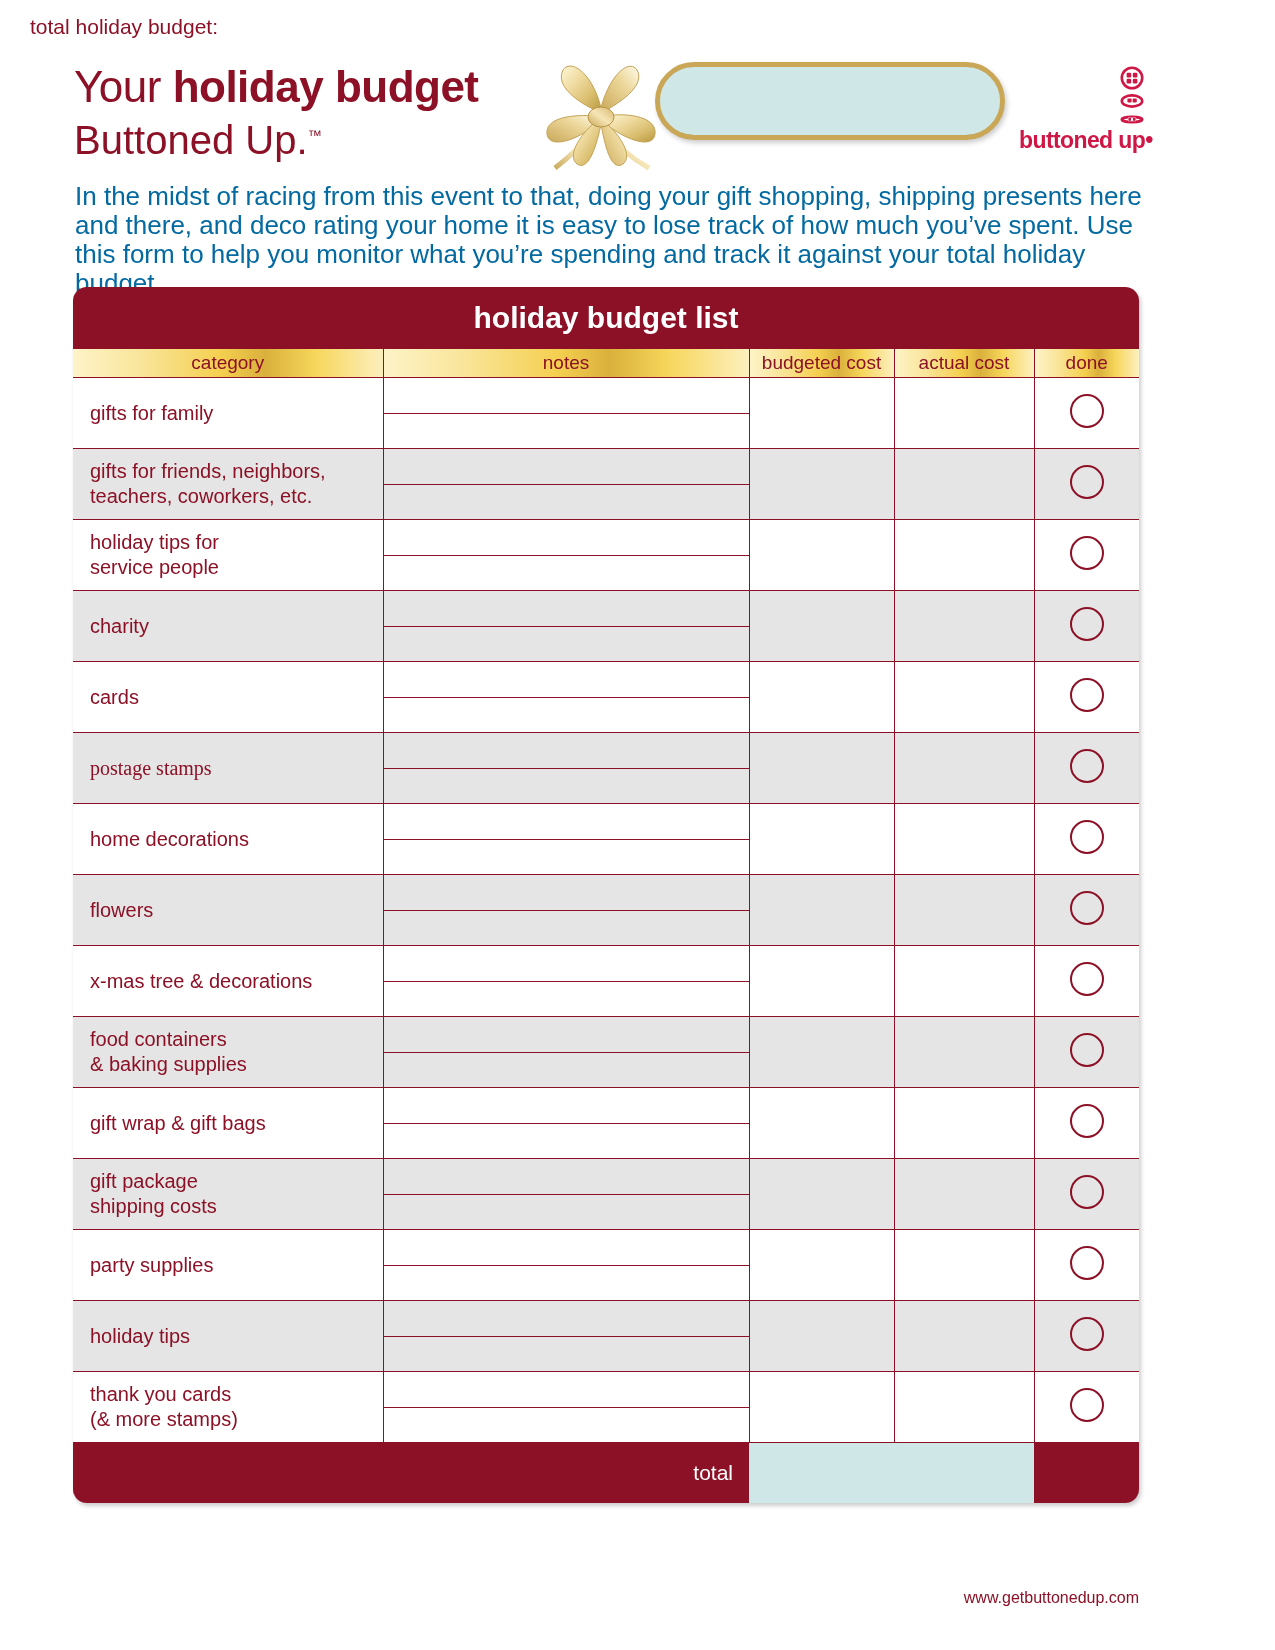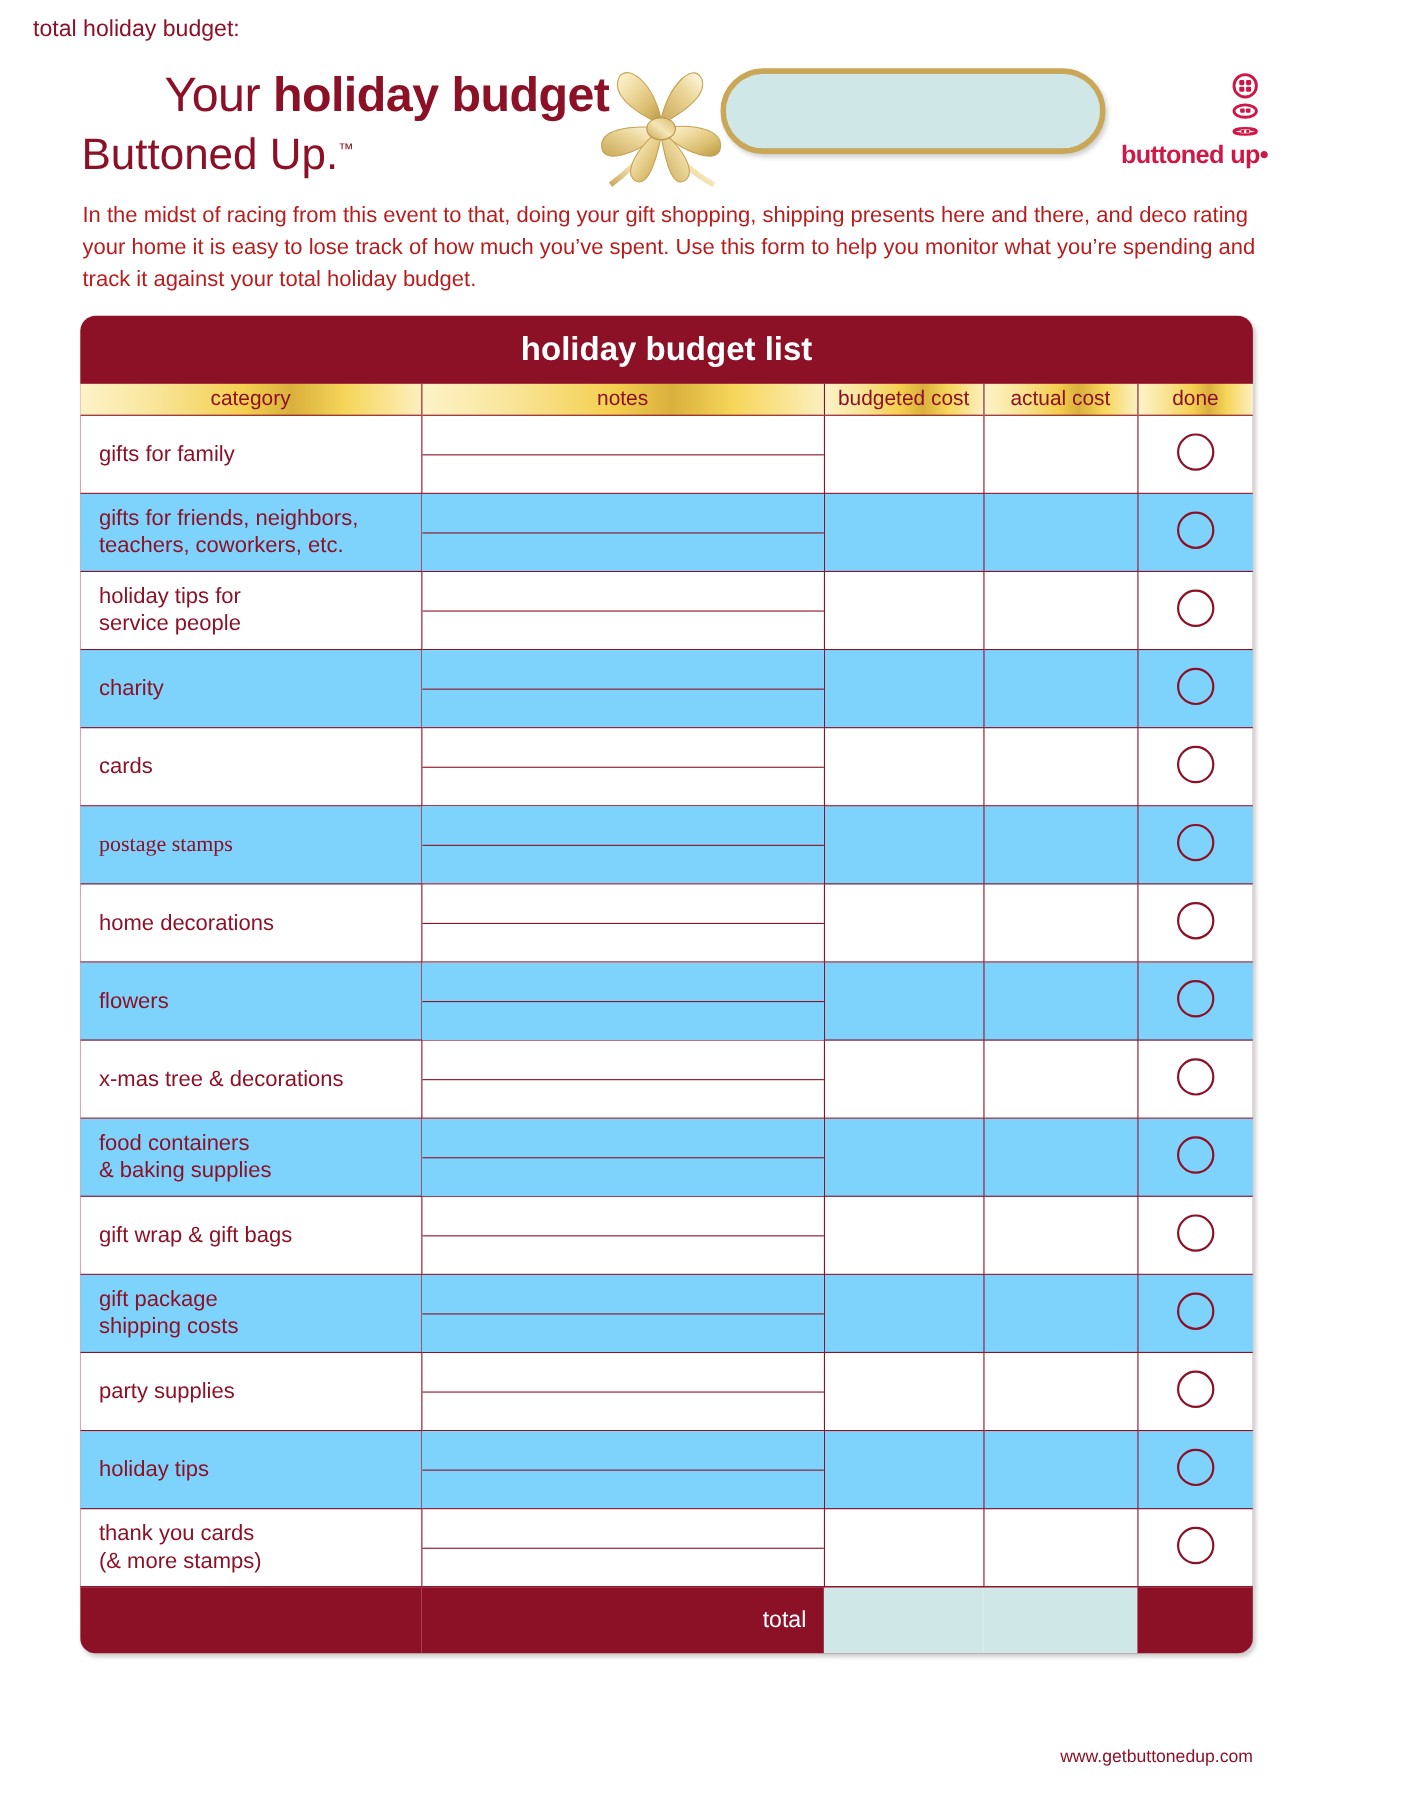--- a/index.html
+++ b/index.html
@@ -33,21 +33,20 @@
     left: 74px;
     top: 62px;
     width: 480px;
   }
   .title-line1 {
     font-size: 44px;
     line-height: 50px;
     color: #8c1126;
     letter-spacing: -0.5px;
     white-space: nowrap;
-    text-align: right;
   }
   .title-line1 .light { font-weight: normal; }
   .title-line1 .bold  { font-weight: bold; }
   .title-line2 {
     font-size: 40px;
     line-height: 46px;
     color: #8c1126;
     white-space: nowrap;
   }
   .tm {
@@ -112,23 +111,23 @@
     letter-spacing: -0.6px;
     white-space: nowrap;
   }
 
   
   .intro {
     position: absolute;
     left: 75px;
     top: 182px;
     width: 1098px;
-    font-size: 20px;
+    font-size: 26px;
     line-height: 29px;
-    color: #b91c1c;
+    color: #0369a1;
   }
 
   
   .card {
     position: absolute;
     left: 73px;
     top: 287px;
     width: 1066px;
     border-radius: 14px;
     background: #8c1126;
@@ -169,21 +168,21 @@
   }
   .grid th.first { border-left: none; }
   .grid th.last  { border-right: none; }
 
   .grid td {
     border: 1.5px solid #8c1126;
     padding: 0;
     height: 70px;
     vertical-align: middle;
   }
-  .grid tr.alt td { background: #7dd3fc; }
+  .grid tr.alt td { background: #e5e5e5; }
   .grid td.cat {
     border-left: none;
     color: #8c1126;
     font-size: 20px;
     line-height: 25px;
     padding-left: 17px;
   }
   .grid td.done { border-right: none; text-align: center; }
 
   .notes-cell {

